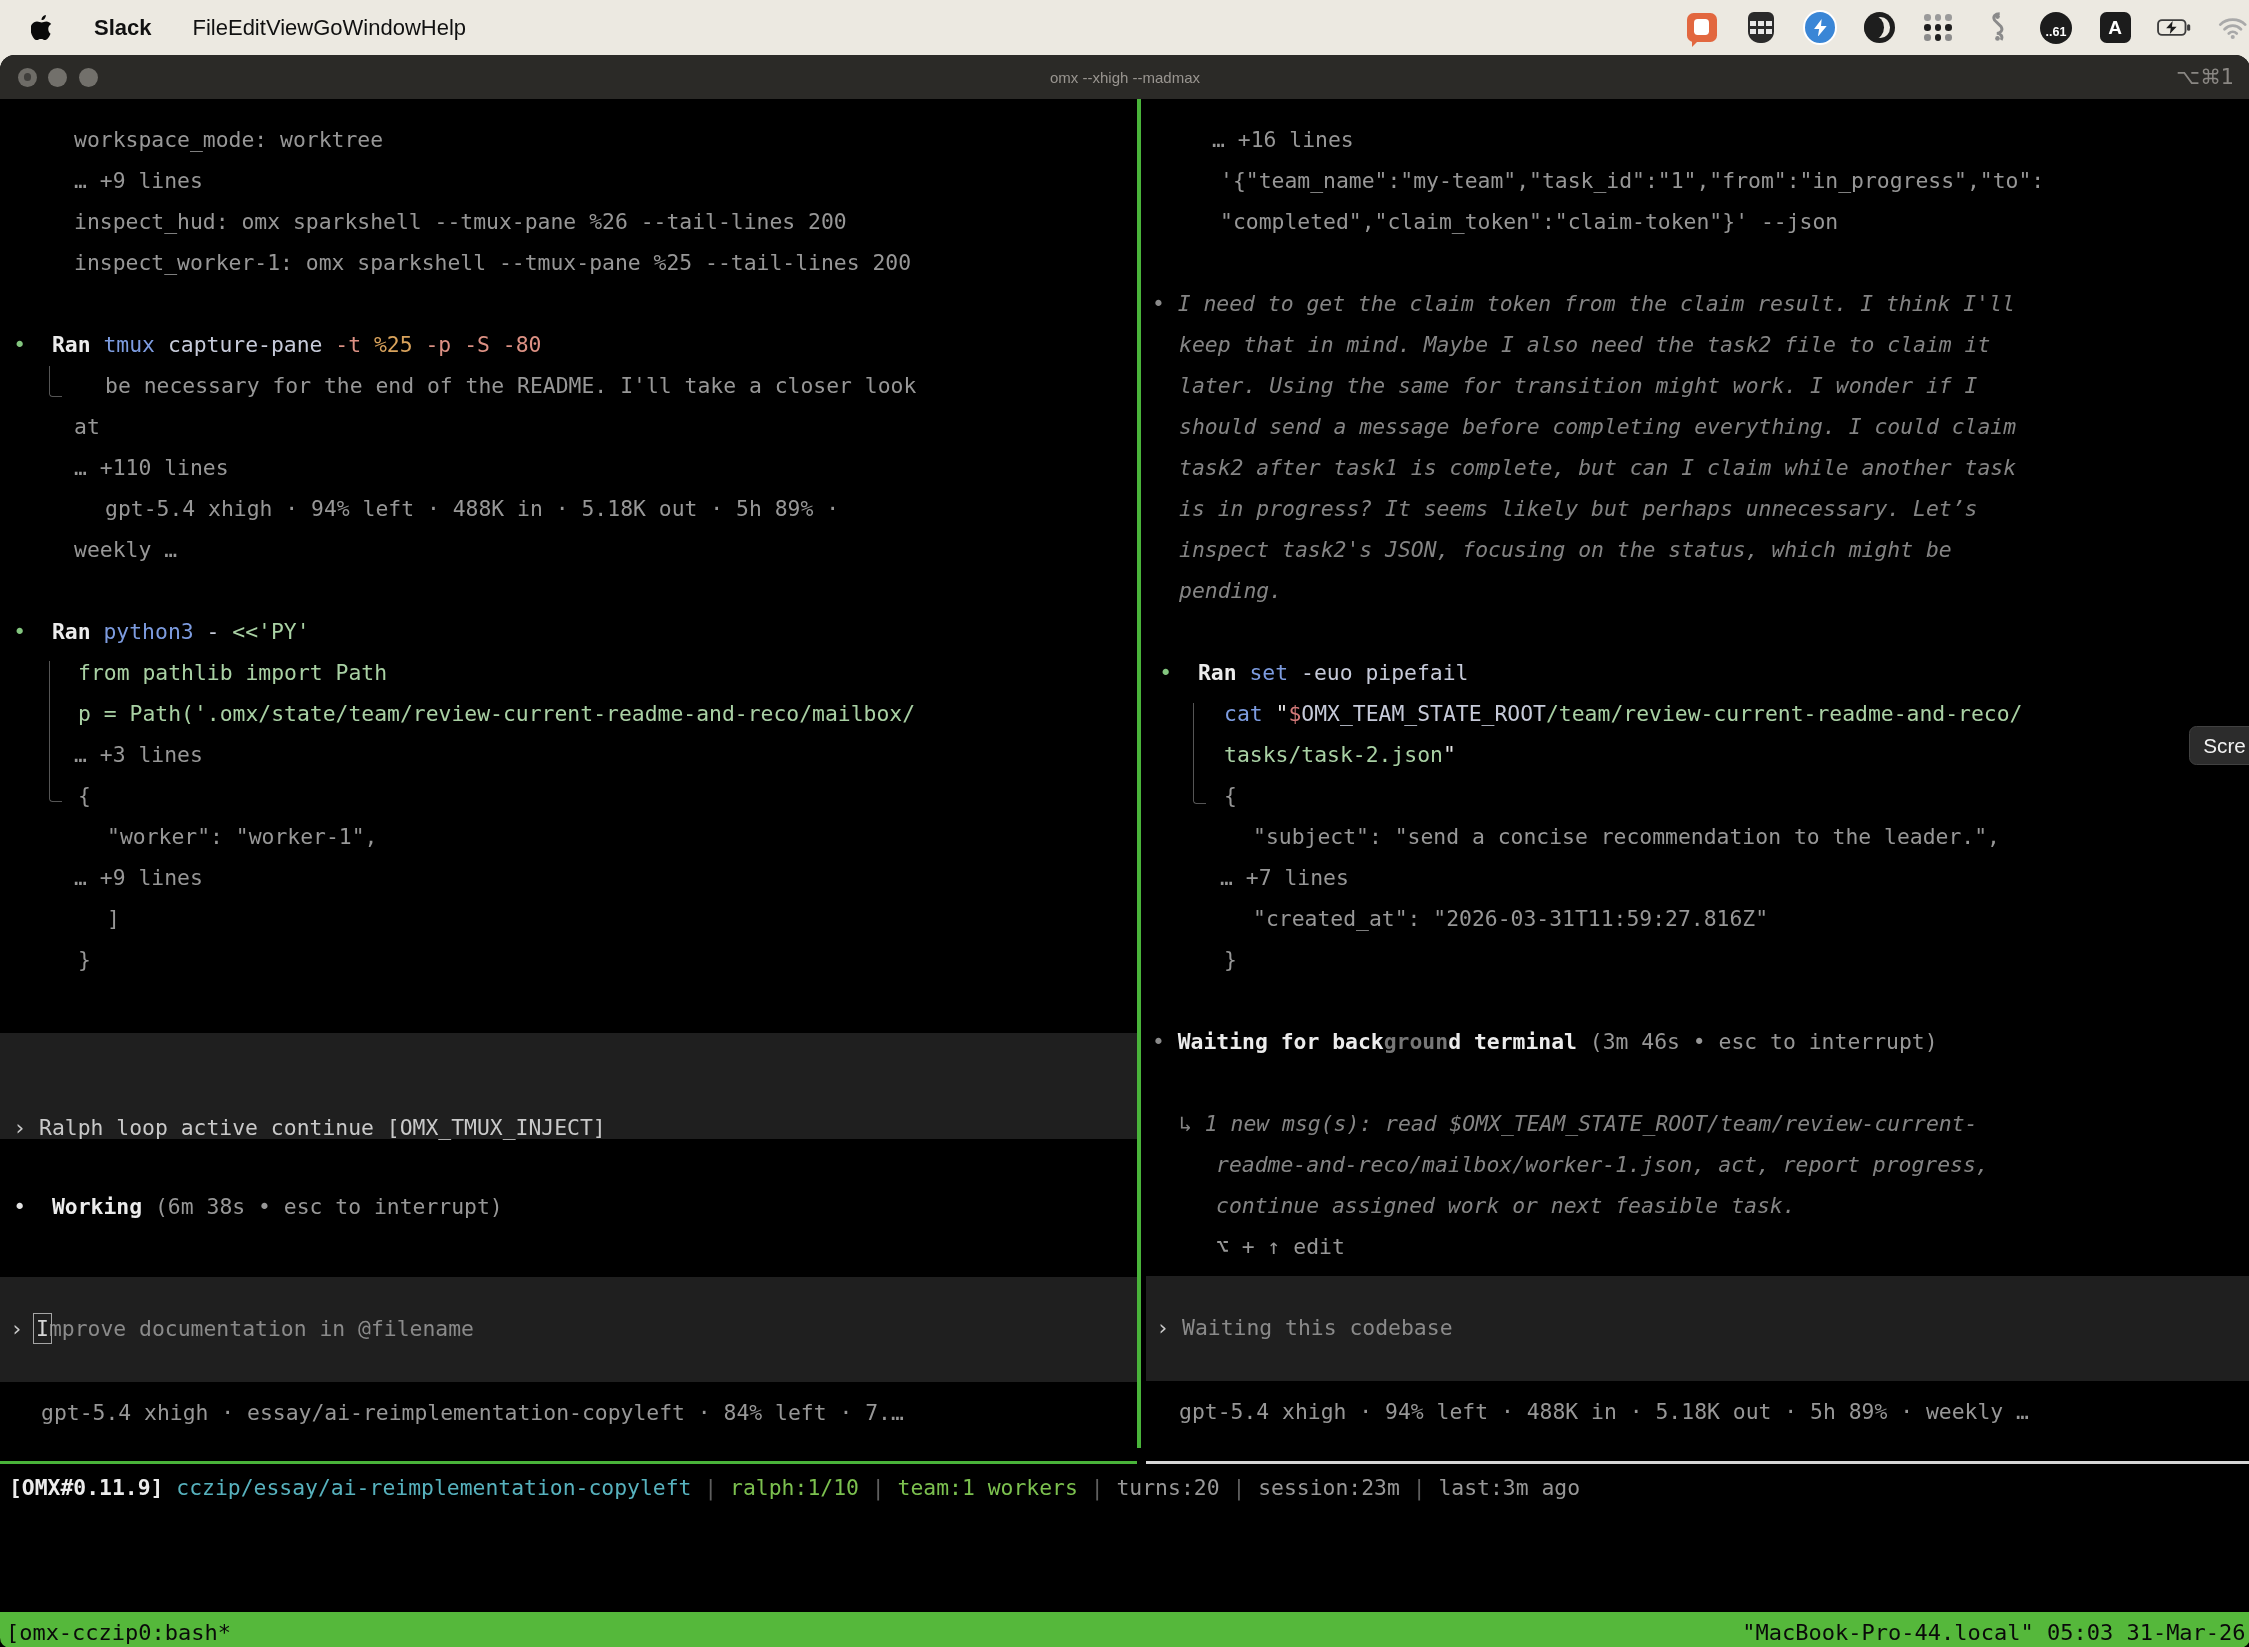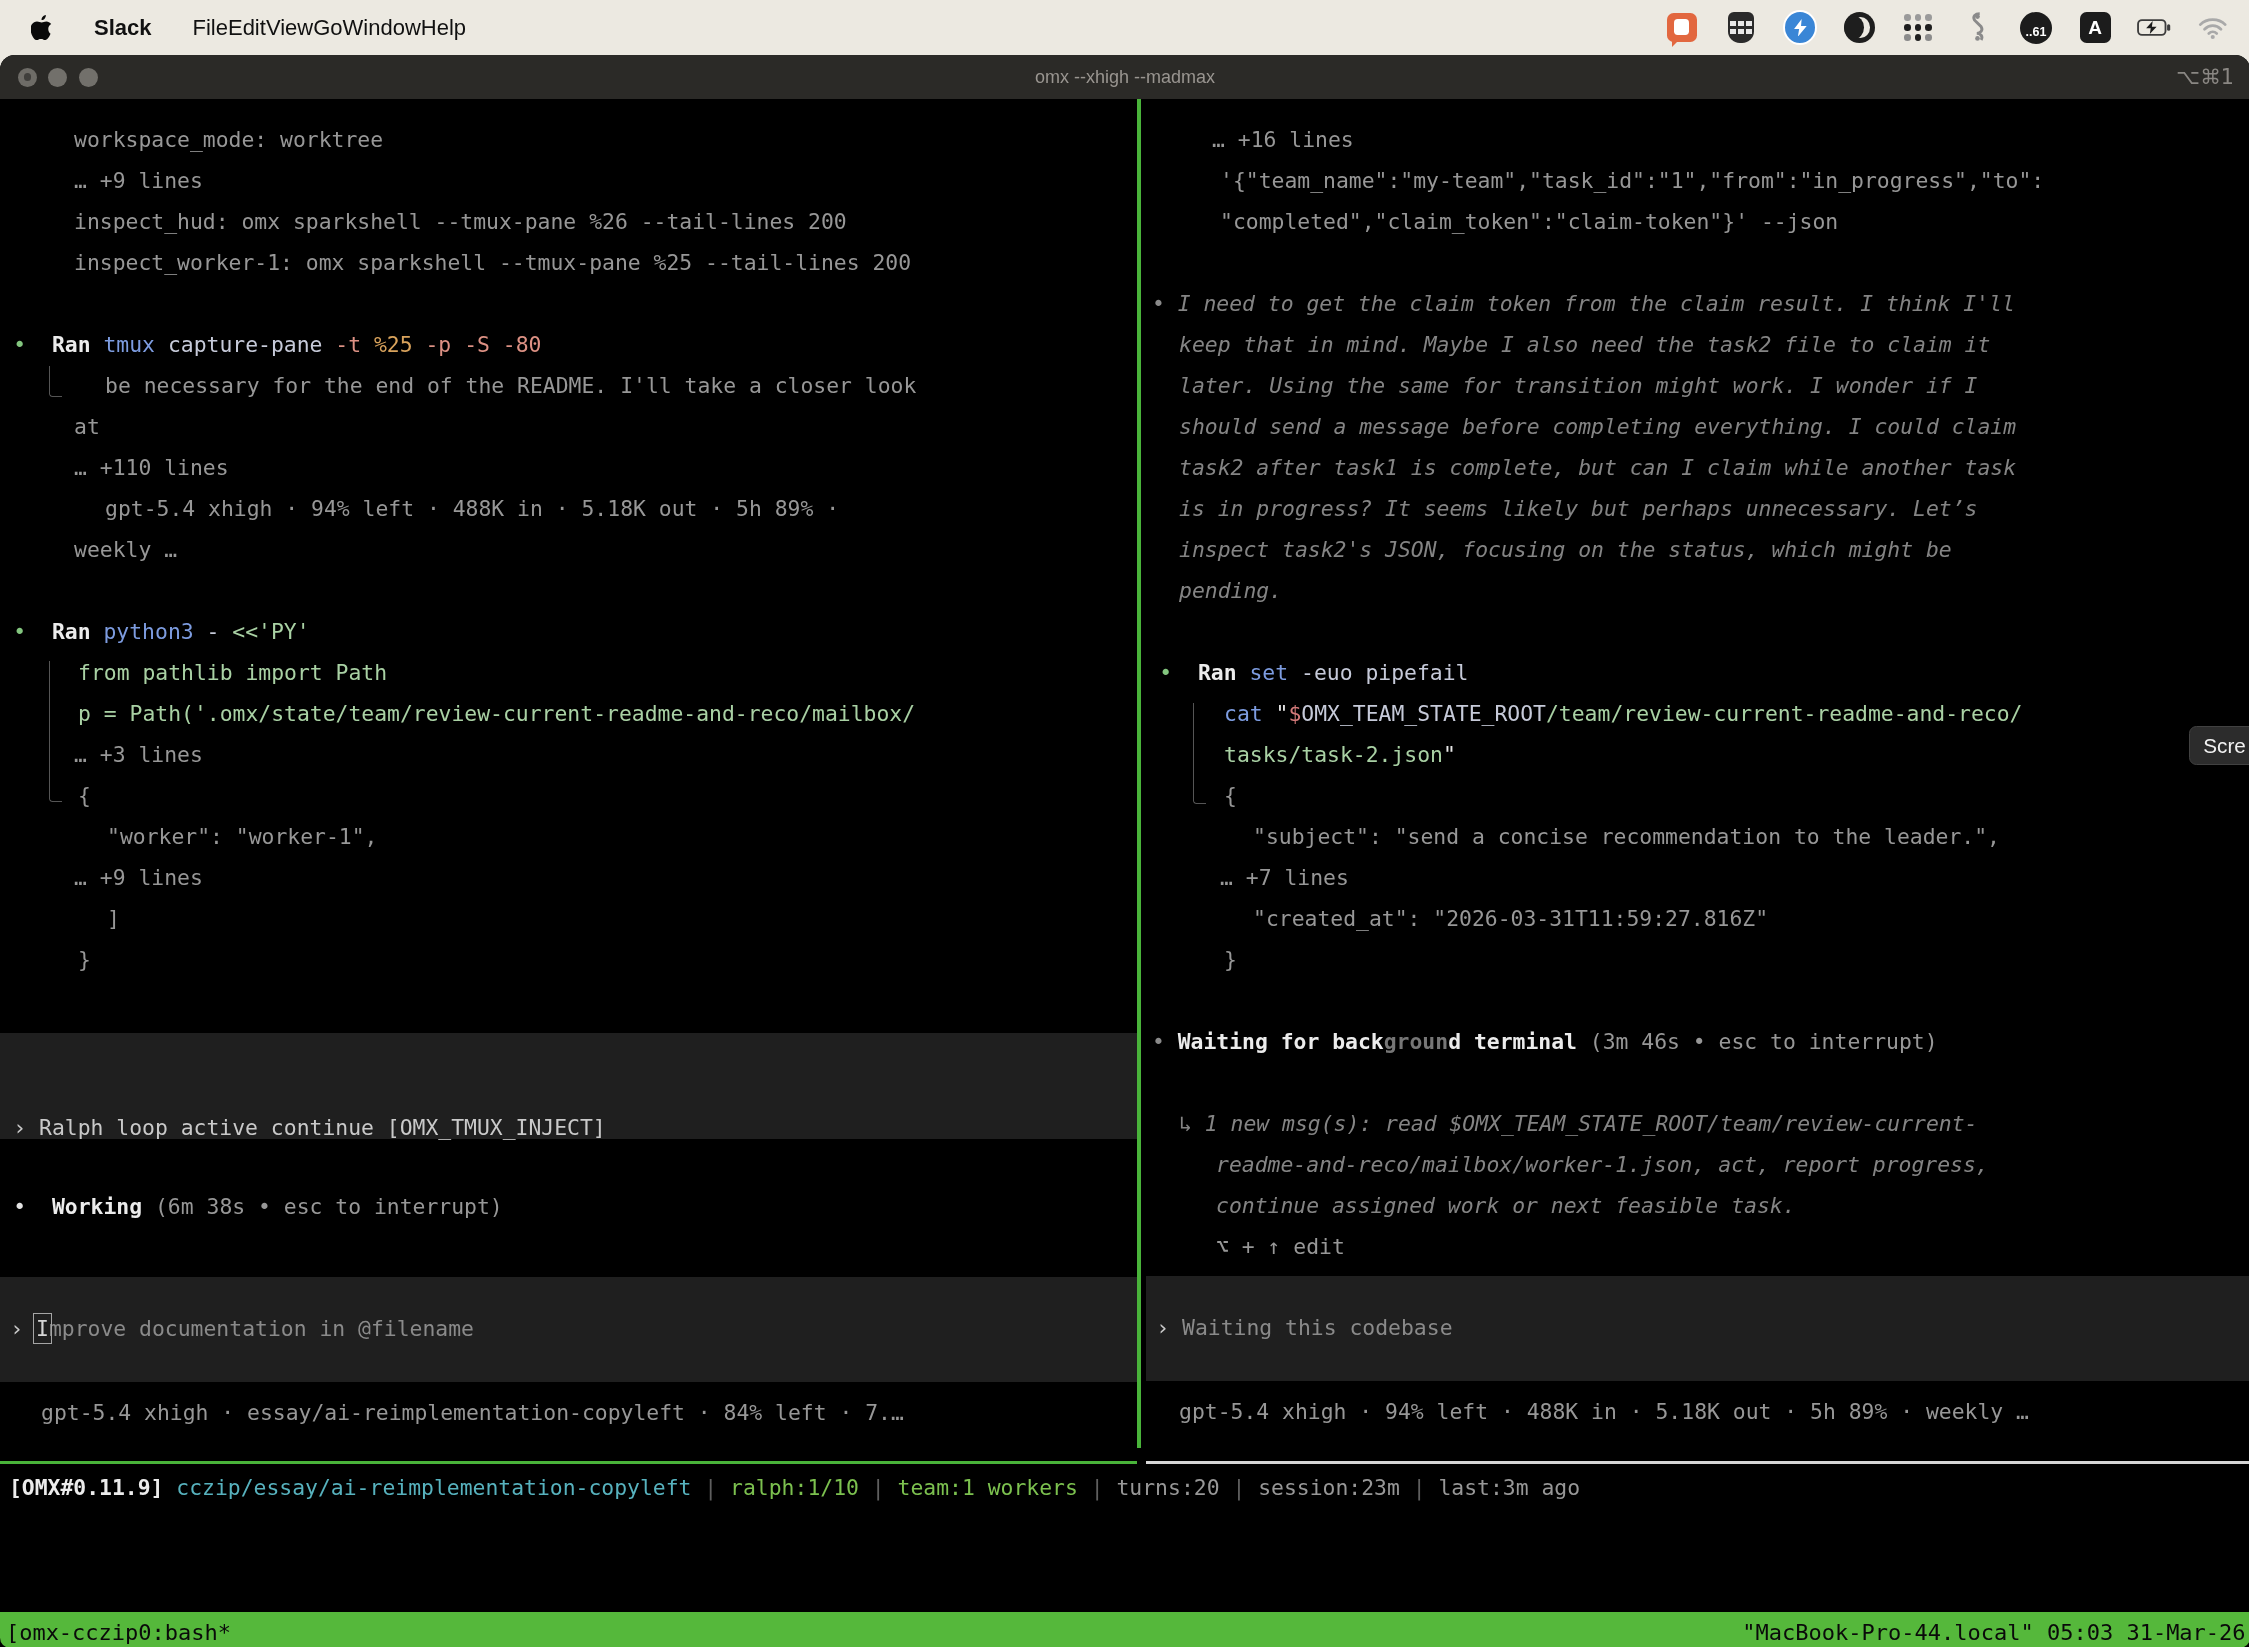--- a/index.html
+++ b/index.html
@@ -6,21 +6,21 @@
   body{width:2250px;height:1648px;position:relative;background:#000;overflow:hidden;
        font-family:"Liberation Sans",sans-serif;}
 
   
   .menubar{position:absolute;top:0;left:0;right:0;height:55px;background:#ece9e1;
            display:flex;align-items:center;justify-content:space-between;z-index:10;}
   .mb-left{display:flex;align-items:center;gap:41px;padding-left:31px;}
   .mb-left .apple{width:22px;height:25px;display:flex;align-items:center;}
   .mb-item{font-size:22px;color:#111;}
   .mb-app{font-weight:bold;}
-  .mb-right{display:flex;align-items:center;gap:25px;padding-right:20px;}
+  .mb-right{display:flex;align-items:center;gap:25px;padding-right:0;}
   .tray{display:flex;align-items:center;justify-content:center;width:34px;height:34px;}
   .icon-chat{width:29.5px;height:29.5px;background:#e2673f;border-radius:6.6px;position:relative;}
   .icon-chat::after{content:"";position:absolute;left:6.6px;top:5.9px;width:14.8px;height:16px;background:#fff;border-radius:3.7px;}
   .icon-chat::before{content:"";position:absolute;left:4.4px;bottom:-4.4px;border-left:7.4px solid #e2673f;border-bottom:7.4px solid transparent;}
   .icon-shield{width:26.6px;height:31px;background:#2b2b2b;border-radius:5.9px 5.9px 11.8px 11.8px;
                display:grid;grid-template-columns:repeat(3,5.9px);grid-template-rows:repeat(2,5.9px);gap:2.2px;
                align-content:center;justify-content:center;}
   .icon-shield i{background:#e8e8e8;width:5.9px;height:5.9px;display:block;}
   .icon-zap{width:31px;height:31px;border-radius:50%;background:#3a86d6;border:2.2px solid #fff;
             display:flex;align-items:center;justify-content:center;}
@@ -41,21 +41,21 @@
   .corner-bg{position:absolute;top:55px;left:0;right:0;height:29.5px;background:#ece9e1;}
   .window{position:absolute;top:55px;left:0;right:0;bottom:0;background:#000;
           border-radius:14.8px 14.8px 10.3px 10.3px;overflow:hidden;z-index:2;}
   .titlebar{position:absolute;top:0;left:0;right:0;height:44px;background:#2b2a27;
             border-bottom:0.7px solid #161616;}
   .lights{position:absolute;left:17.7px;top:0;height:44px;display:flex;align-items:center;gap:11.8px;}
   .light{width:19px;height:19px;border-radius:50%;background:#72706b;}
   .light.close{background:#6e6c67;position:relative;}
   .light.close::after{content:"";position:absolute;left:5.9px;top:5.9px;width:7.4px;height:7.4px;border-radius:50%;background:#403f3c;}
   .win-title{position:absolute;left:0;right:0;top:0;height:44px;display:flex;align-items:center;justify-content:center;
-             color:#999590;font-size:18px;}
+             color:#999590;font-size:15px;}
   .win-hint{position:absolute;right:16px;top:0;height:44px;display:flex;align-items:center;color:#8a8783;
             font-size:20.7px;font-family:"DejaVu Sans",sans-serif;}
 
   
   .term{position:absolute;top:44px;left:0;right:0;bottom:0;background:#000;
         font-family:"DejaVu Sans Mono",monospace;}
   .pane{position:absolute;top:16px;overflow:hidden;}
   .pane-left{left:0;width:1137px;height:1346px;border-bottom:3px solid #49b33a;}
   .pane-right{left:1146px;width:1104px;height:1346px;border-bottom:3px solid #d6d6d6;}
   .divider{position:absolute;left:1137px;top:0;width:3.7px;height:1349px;background:#49b33a;}

